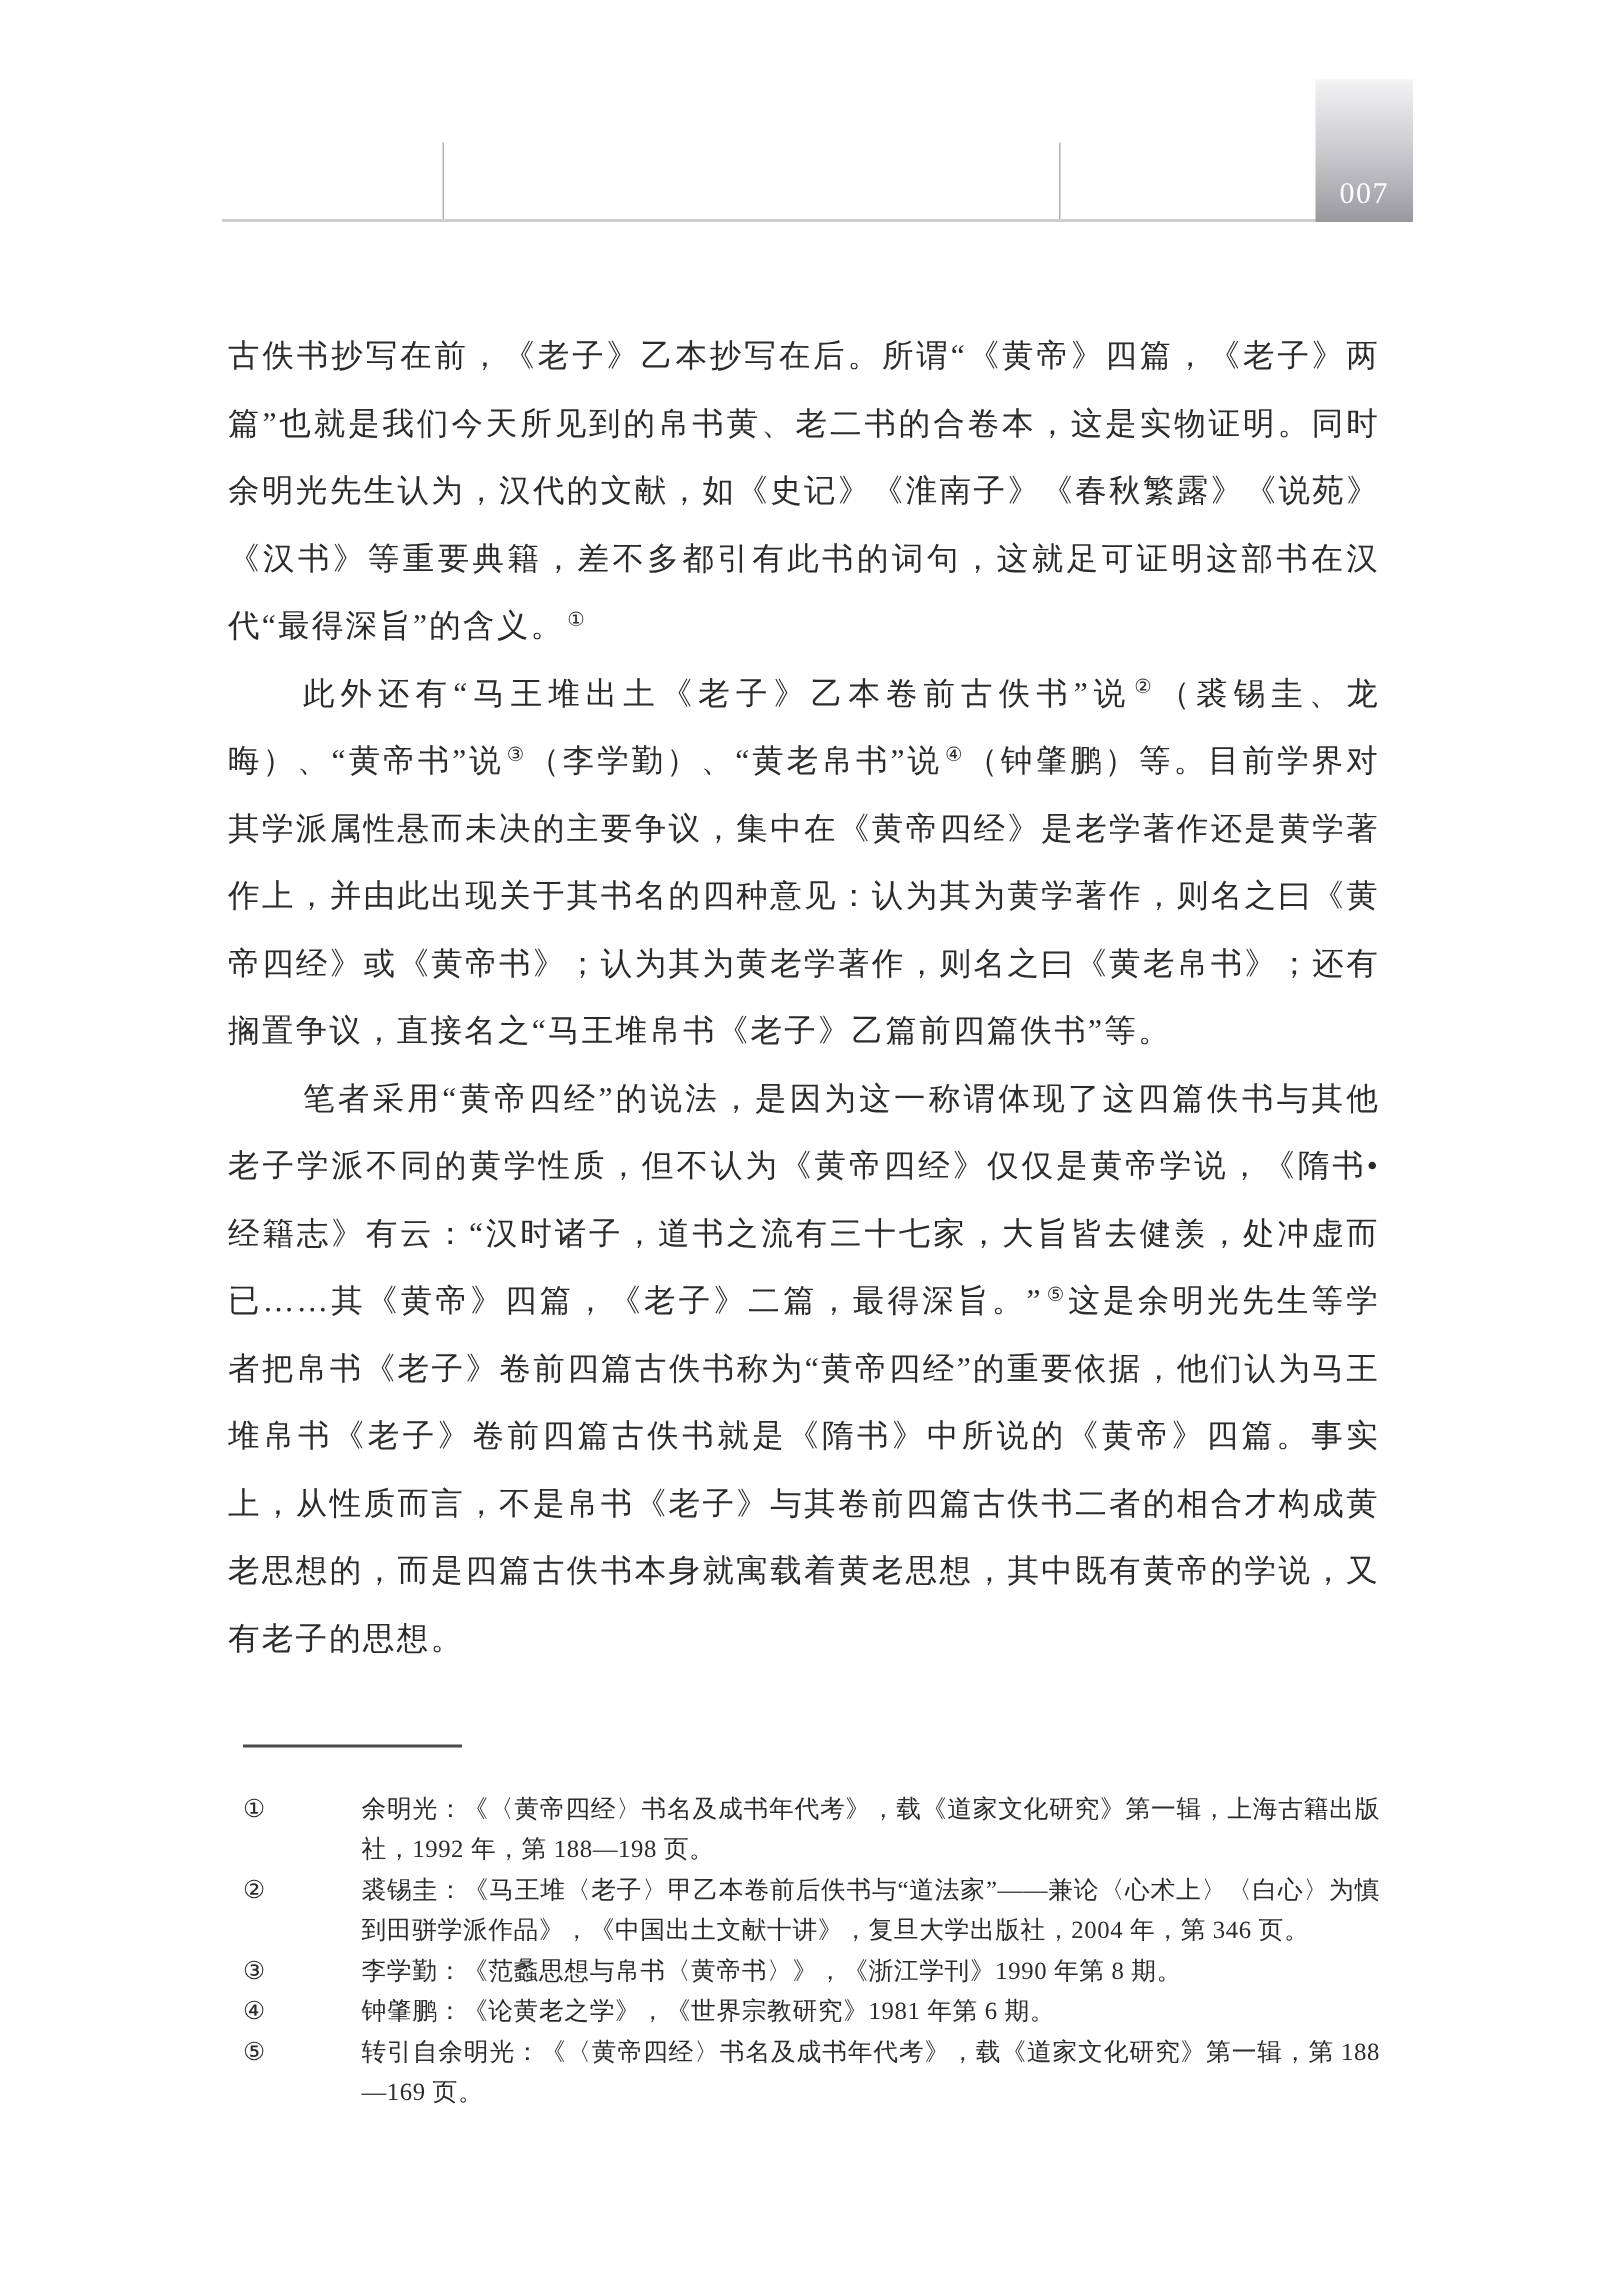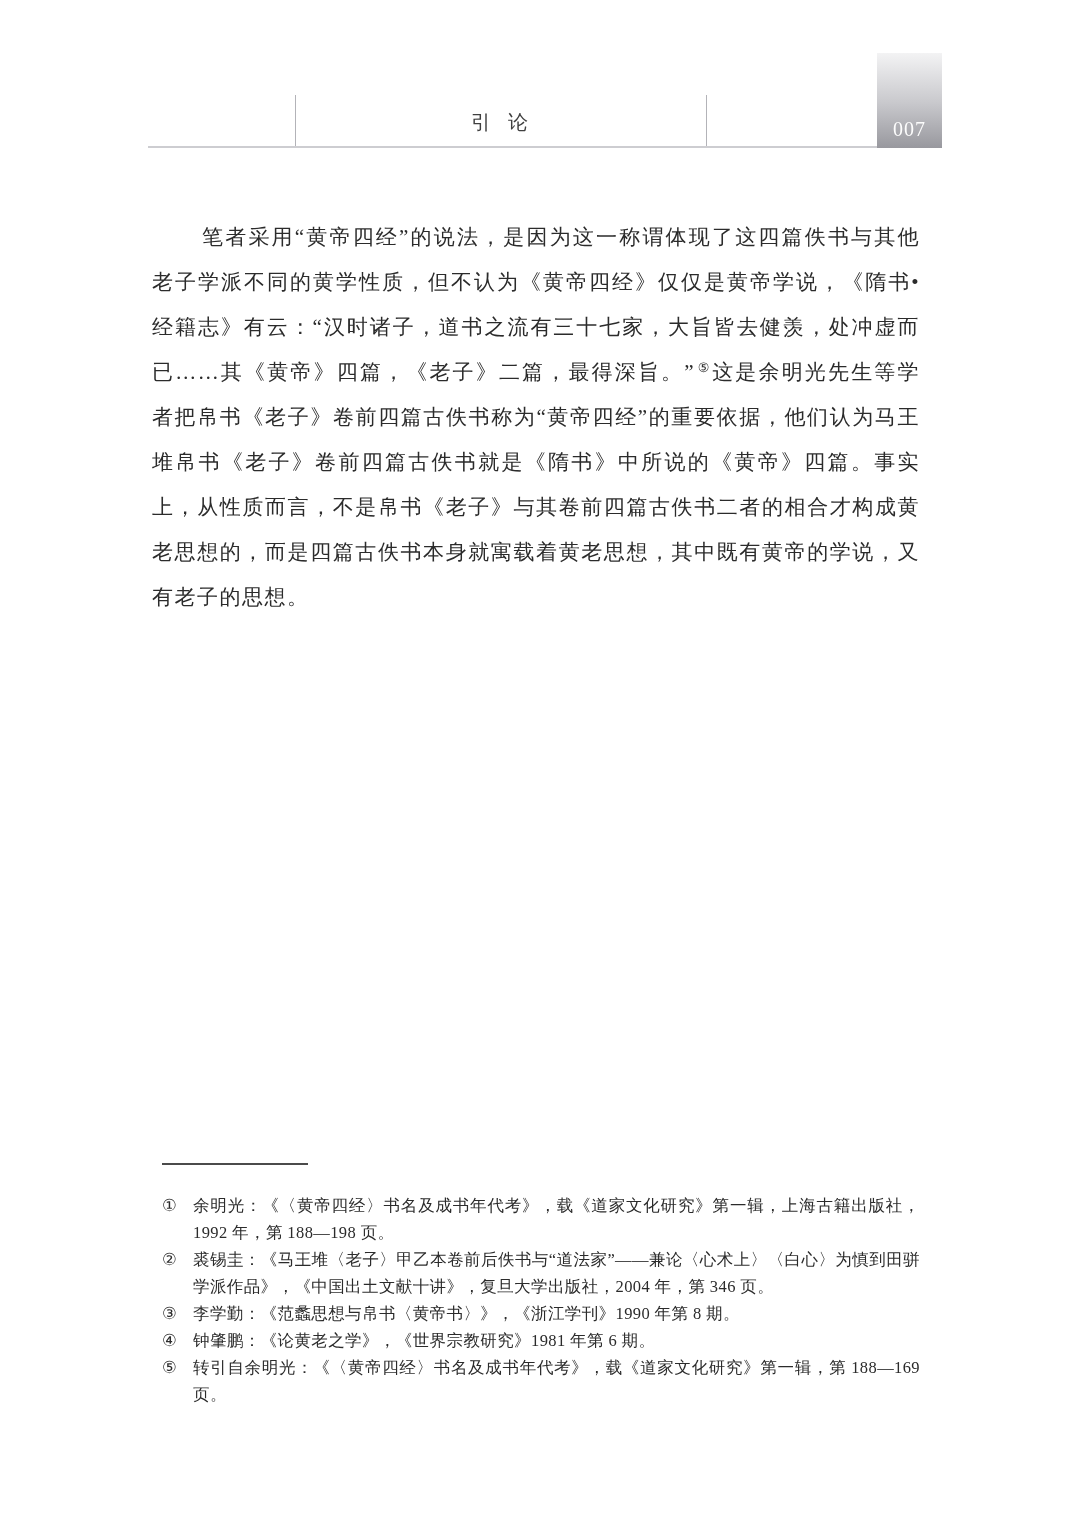--- a/index.html
+++ b/index.html
@@ -88,36 +88,37 @@
     position: absolute;
     left: 162px; top: 1192px;
     width: 758px;
     font-size: 16.5px;
     line-height: 27px;
     letter-spacing: 0.4px;
     color: #2b2b2b;
   }
   .footnote { display: flex; align-items: flex-start; }
   .fn-marker { flex: 0 0 31px; }
-  .fn-text { flex: 1 1 auto; text-align: justify; }
+  .fn-text { flex: 1 1 auto; text-align: justify; margin-left: 48px; }
 </style>
 </head>
 <body>
 
 <div class="page">
 
   <div class="header-tick tick-left"></div>
   <div class="header-tick tick-right"></div>
-  <div class="header-title">引 论</div>
   <div class="header-rule"></div>
   <div class="page-number-badge">
     <div class="page-number">007</div>
   </div>
 
   <div class="body-text">
+      <p class="para">古佚书抄写在前，《老子》乙本抄写在后。所谓“《黄帝》四篇，《老子》两篇”也就是我们今天所见到的帛书黄、老二书的合卷本，这是实物证明。同时余明光先生认为，汉代的文献，如《史记》《淮南子》《春秋繁露》《说苑》《汉书》等重要典籍，差不多都引有此书的词句，这就足可证明这部书在汉代“最得深旨”的含义。<sup class="fn-ref">①</sup></p>
+      <p class="para indent">此外还有“马王堆出土《老子》乙本卷前古佚书”说<sup class="fn-ref">②</sup>（裘锡圭、龙晦）、“黄帝书”说<sup class="fn-ref">③</sup>（李学勤）、“黄老帛书”说<sup class="fn-ref">④</sup>（钟肇鹏）等。目前学界对其学派属性悬而未决的主要争议，集中在《黄帝四经》是老学著作还是黄学著作上，并由此出现关于其书名的四种意见：认为其为黄学著作，则名之曰《黄帝四经》或《黄帝书》；认为其为黄老学著作，则名之曰《黄老帛书》；还有搁置争议，直接名之“马王堆帛书《老子》乙篇前四篇佚书”等。</p>
       <p class="para indent">笔者采用“黄帝四经”的说法，是因为这一称谓体现了这四篇佚书与其他老子学派不同的黄学性质，但不认为《黄帝四经》仅仅是黄帝学说，《隋书•经籍志》有云：“汉时诸子，道书之流有三十七家，大旨皆去健羡，处冲虚而已……其《黄帝》四篇，《老子》二篇，最得深旨。”<sup class="fn-ref">⑤</sup>这是余明光先生等学者把帛书《老子》卷前四篇古佚书称为“黄帝四经”的重要依据，他们认为马王堆帛书《老子》卷前四篇古佚书就是《隋书》中所说的《黄帝》四篇。事实上，从性质而言，不是帛书《老子》与其卷前四篇古佚书二者的相合才构成黄老思想的，而是四篇古佚书本身就寓载着黄老思想，其中既有黄帝的学说，又有老子的思想。</p>
     </div>
 
   <div class="fn-sep"></div>
   <div class="footnotes">
       <div class="footnote">
         <span class="fn-marker">①</span>
         <span class="fn-text">余明光：《〈黄帝四经〉书名及成书年代考》，载《道家文化研究》第一辑，上海古籍出版社，1992 年，第 188—198 页。</span>
       </div>
       <div class="footnote">

